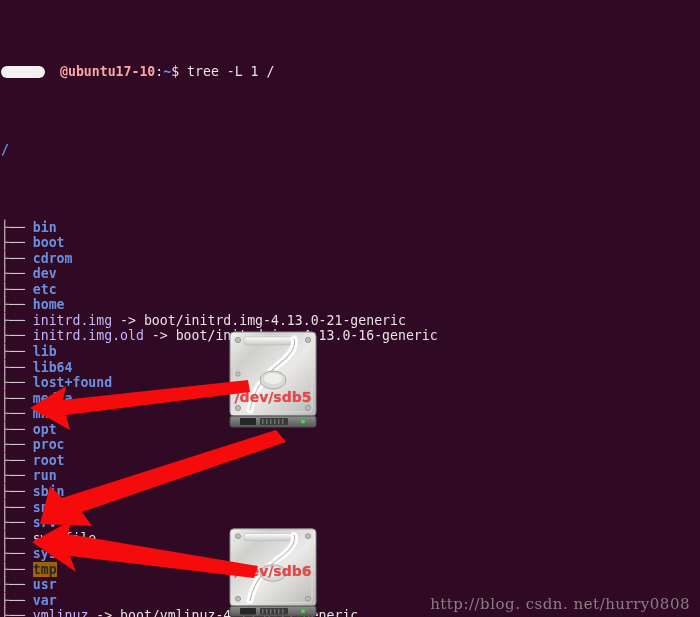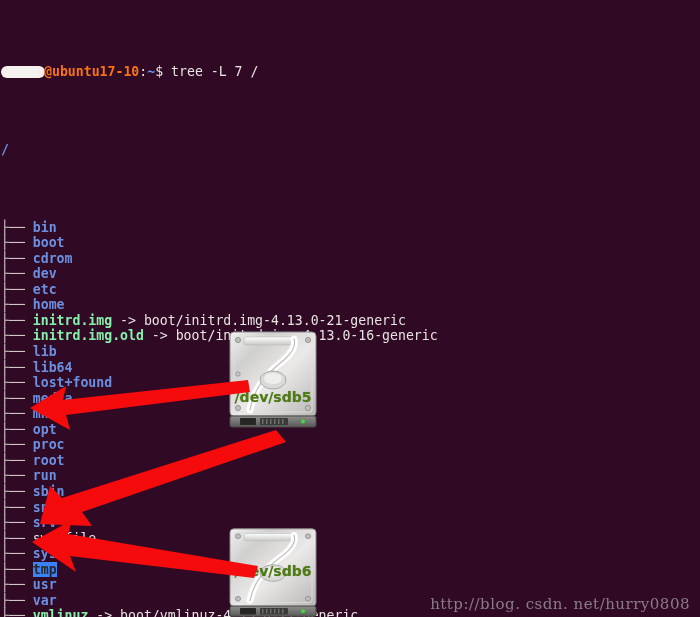--- a/index.html
+++ b/index.html
@@ -25,26 +25,26 @@
     left: 0; top: 0;
     width: 700px;
     padding: 2px 0 0 1px;
     box-sizing: border-box;
     white-space: pre;
     z-index: 2;
   }
   .line { height: 15.55px; white-space: pre; }
 
   .c-white   { color: #e8e4e2; }
-  .c-green   { color: #f97316; font-weight: bold; }
+  .c-green   { color: #fca5a5; font-weight: bold; padding-left: 16px; }
   .c-blue    { color: #6a9ae8; font-weight: bold; }
   .c-dirblue { color: #6c8fe0; font-weight: bold; }
-  .c-cyan    { color: #86efac; font-weight: bold; }
+  .c-cyan    { color: #c4b5fd; font-weight: normal; }
   .c-branch  { color: #cfc7c4; }
-  .c-tmp     { color: #26282b; background: #3b82f6; font-weight: bold; }
+  .c-tmp     { color: #26282b; background: #a16207; font-weight: bold; }
   .c-prompt-sym { color: #e8e4e2; }
 
   
   .redact {
     display: inline-block;
     width: 44px;
     height: 12px;
     background: #f4f1ef;
     border-radius: 7px;
     vertical-align: -2px;
@@ -54,21 +54,21 @@
   
   .hdd {
     position: absolute;
     z-index: 3;
   }
   .hdd .label {
     position: absolute;
     left: 0;
     width: 100%;
     text-align: center;
-    color: #4d7c0f;
+    color: #ef4444;
     font-family: "DejaVu Sans", "Liberation Sans", sans-serif;
     font-weight: bold;
     font-size: 14px;
     text-shadow: 0 0 1px rgba(0,0,0,.35);
     pointer-events: none;
   }
 
   
   .arrow { position: absolute; z-index: 4; }
 
@@ -86,21 +86,21 @@
   }
 </style>
 </head>
 <body>
 
 <div id="screen">
 
   <div class="term">
 
     
-    <div class="line"><span class="redact"></span><span class="c-green">@ubuntu17-10</span><span class="c-prompt-sym">:</span><span class="c-blue">~</span><span class="c-prompt-sym">$</span><span class="c-white"> tree -L 7 /</span></div>
+    <div class="line"><span class="redact"></span><span class="c-green">@ubuntu17-10</span><span class="c-prompt-sym">:</span><span class="c-blue">~</span><span class="c-prompt-sym">$</span><span class="c-white"> tree -L 1 /</span></div>
 
     
     <div class="line"><span class="c-dirblue">/</span></div>
 
     
     <div id="root-tree"><div class="line"><span class="c-branch">├── </span><span class="c-dirblue">bin</span></div><div class="line"><span class="c-branch">├── </span><span class="c-dirblue">boot</span></div><div class="line"><span class="c-branch">├── </span><span class="c-dirblue">cdrom</span></div><div class="line"><span class="c-branch">├── </span><span class="c-dirblue">dev</span></div><div class="line"><span class="c-branch">├── </span><span class="c-dirblue">etc</span></div><div class="line"><span class="c-branch">├── </span><span class="c-dirblue">home</span></div><div class="line"><span class="c-branch">├── </span><span class="c-cyan">initrd.img</span><span class="c-white"> -&gt; boot/initrd.img-4.13.0-21-generic</span></div><div class="line"><span class="c-branch">├── </span><span class="c-cyan">initrd.img.old</span><span class="c-white"> -&gt; boot/initrd.img-4.13.0-16-generic</span></div><div class="line"><span class="c-branch">├── </span><span class="c-dirblue">lib</span></div><div class="line"><span class="c-branch">├── </span><span class="c-dirblue">lib64</span></div><div class="line"><span class="c-branch">├── </span><span class="c-dirblue">lost+found</span></div><div class="line"><span class="c-branch">├── </span><span class="c-dirblue">media</span></div><div class="line"><span class="c-branch">├── </span><span class="c-dirblue">mnt</span></div><div class="line"><span class="c-branch">├── </span><span class="c-dirblue">opt</span></div><div class="line"><span class="c-branch">├── </span><span class="c-dirblue">proc</span></div><div class="line"><span class="c-branch">├── </span><span class="c-dirblue">root</span></div><div class="line"><span class="c-branch">├── </span><span class="c-dirblue">run</span></div><div class="line"><span class="c-branch">├── </span><span class="c-dirblue">sbin</span></div><div class="line"><span class="c-branch">├── </span><span class="c-dirblue">snap</span></div><div class="line"><span class="c-branch">├── </span><span class="c-dirblue">srv</span></div><div class="line"><span class="c-branch">├── </span><span class="c-white">swapfile</span></div><div class="line"><span class="c-branch">├── </span><span class="c-dirblue">sys</span></div><div class="line"><span class="c-branch">├── </span><span class="c-tmp">tmp</span></div><div class="line"><span class="c-branch">├── </span><span class="c-dirblue">usr</span></div><div class="line"><span class="c-branch">├── </span><span class="c-dirblue">var</span></div><div class="line"><span class="c-branch">├── </span><span class="c-cyan">vmlinuz</span><span class="c-white"> -&gt; boot/vmlinuz-4.13.0-21-generic</span></div></div>
 
     
     
 

